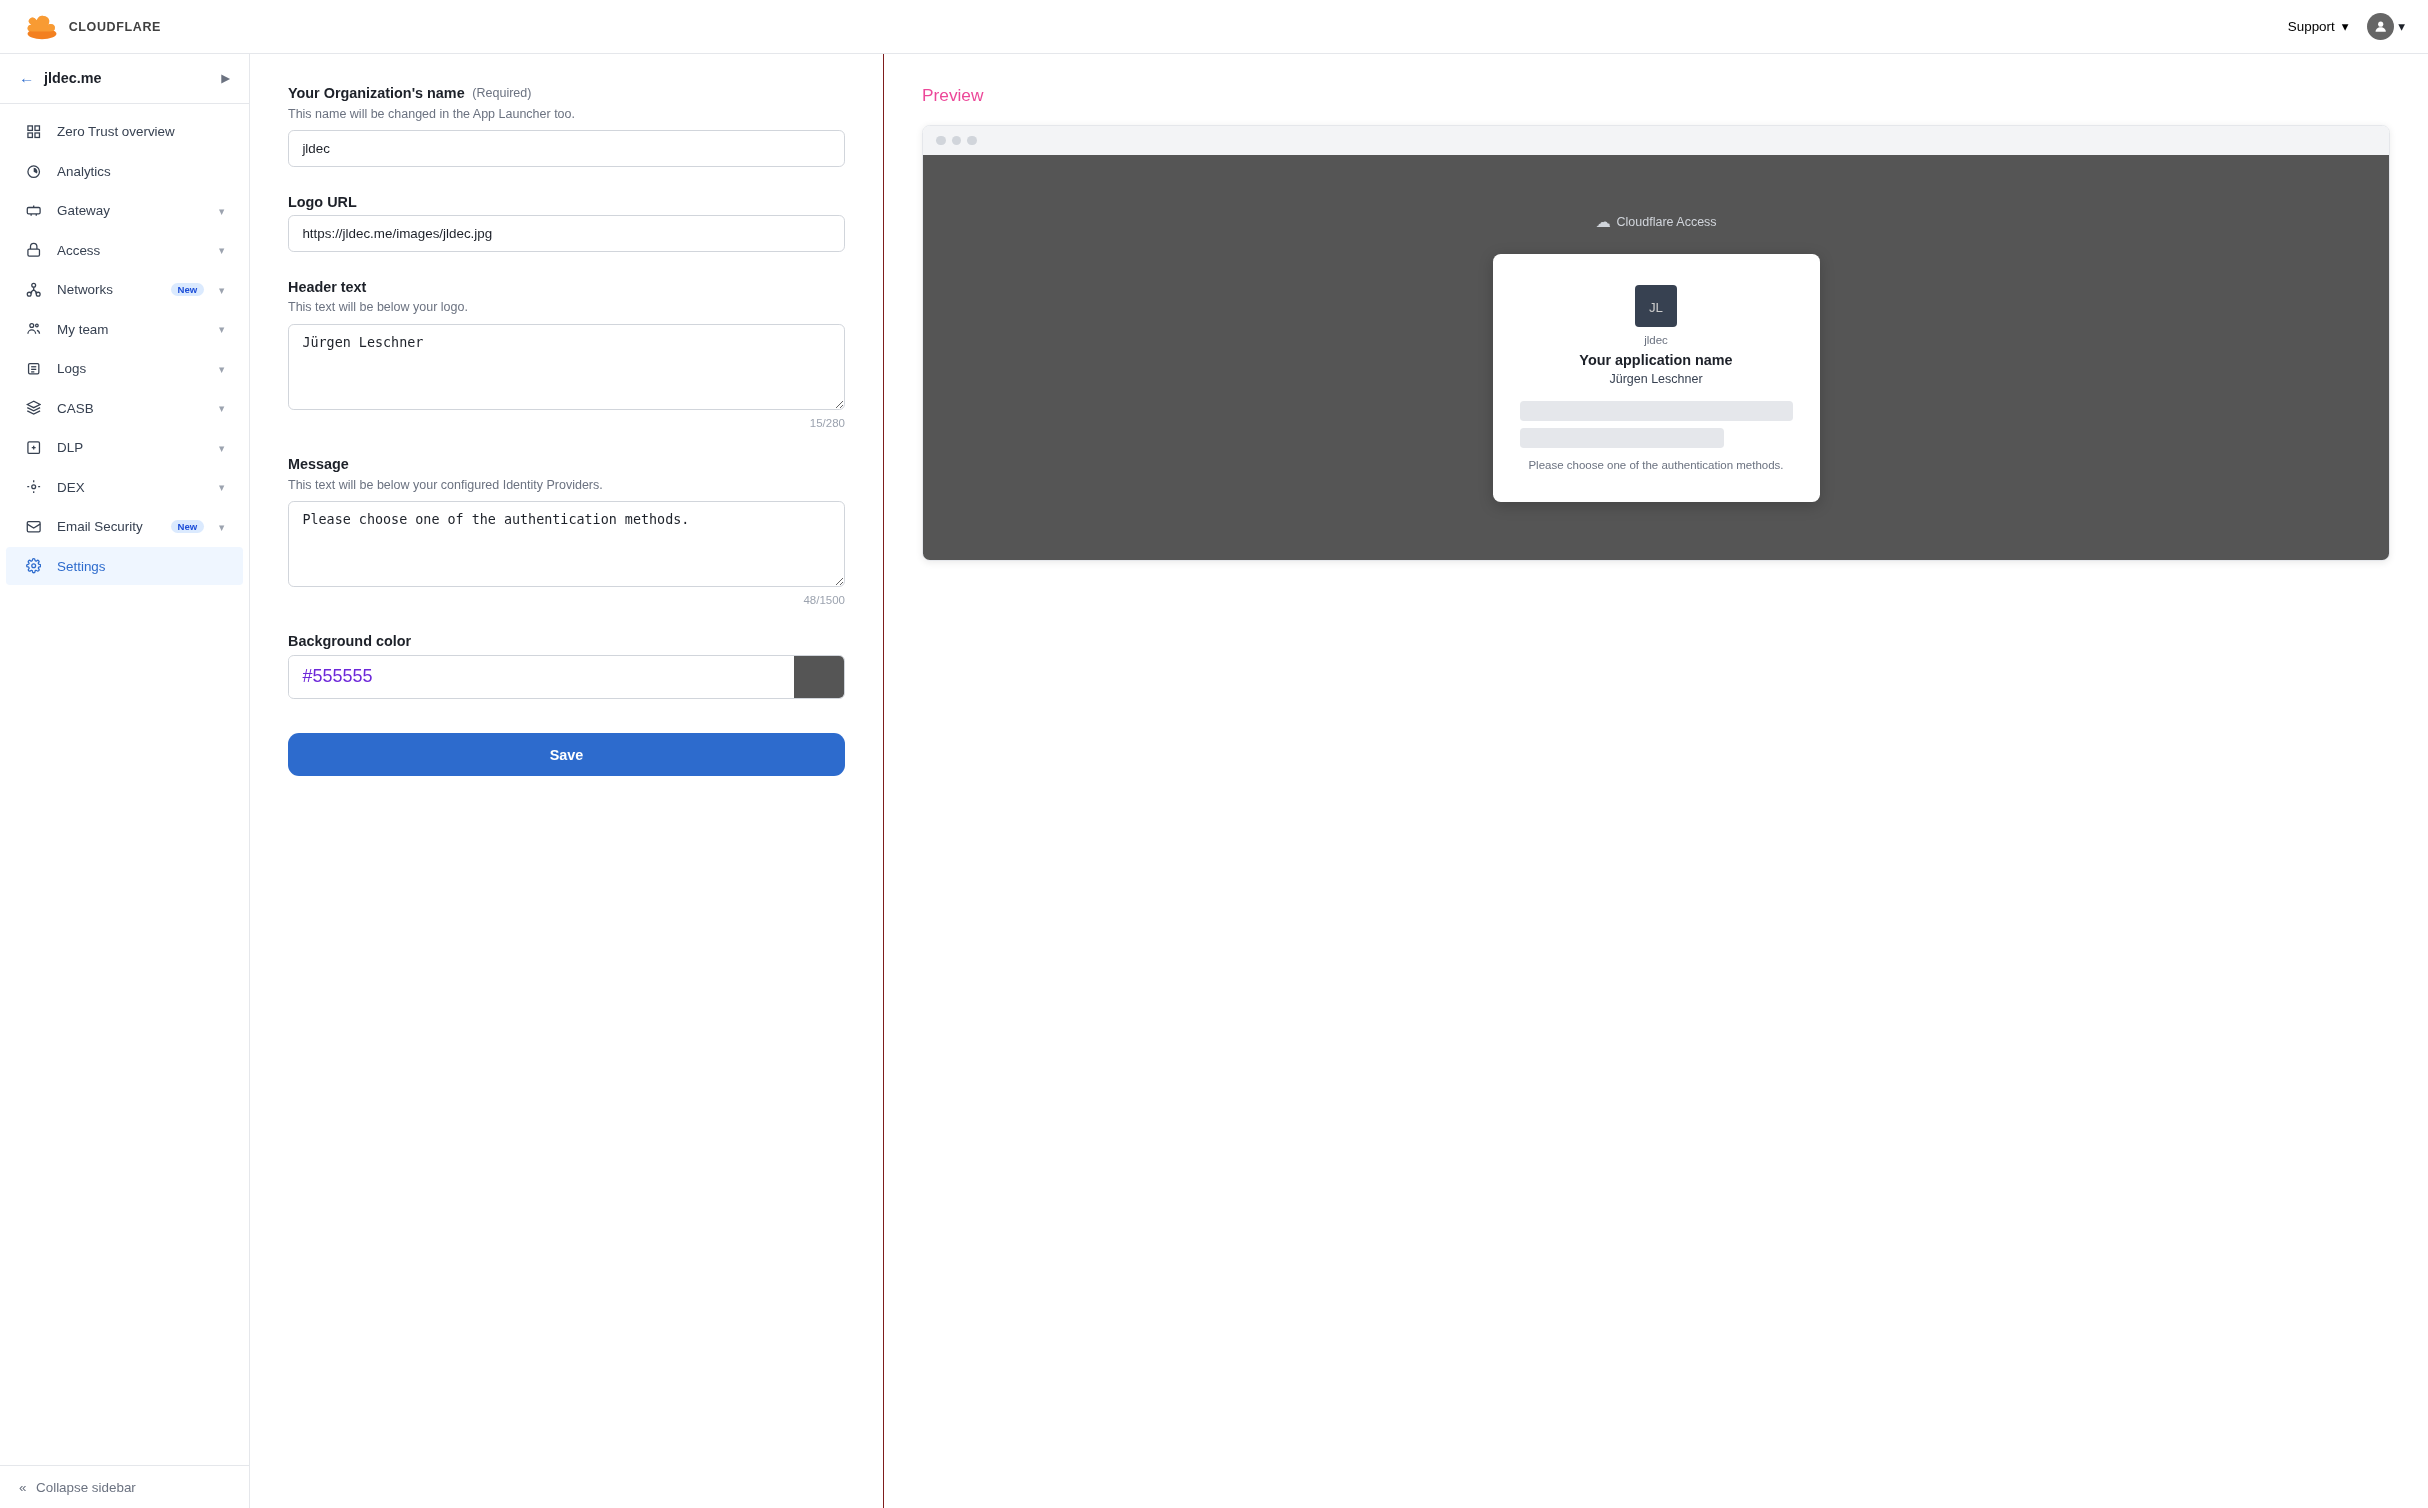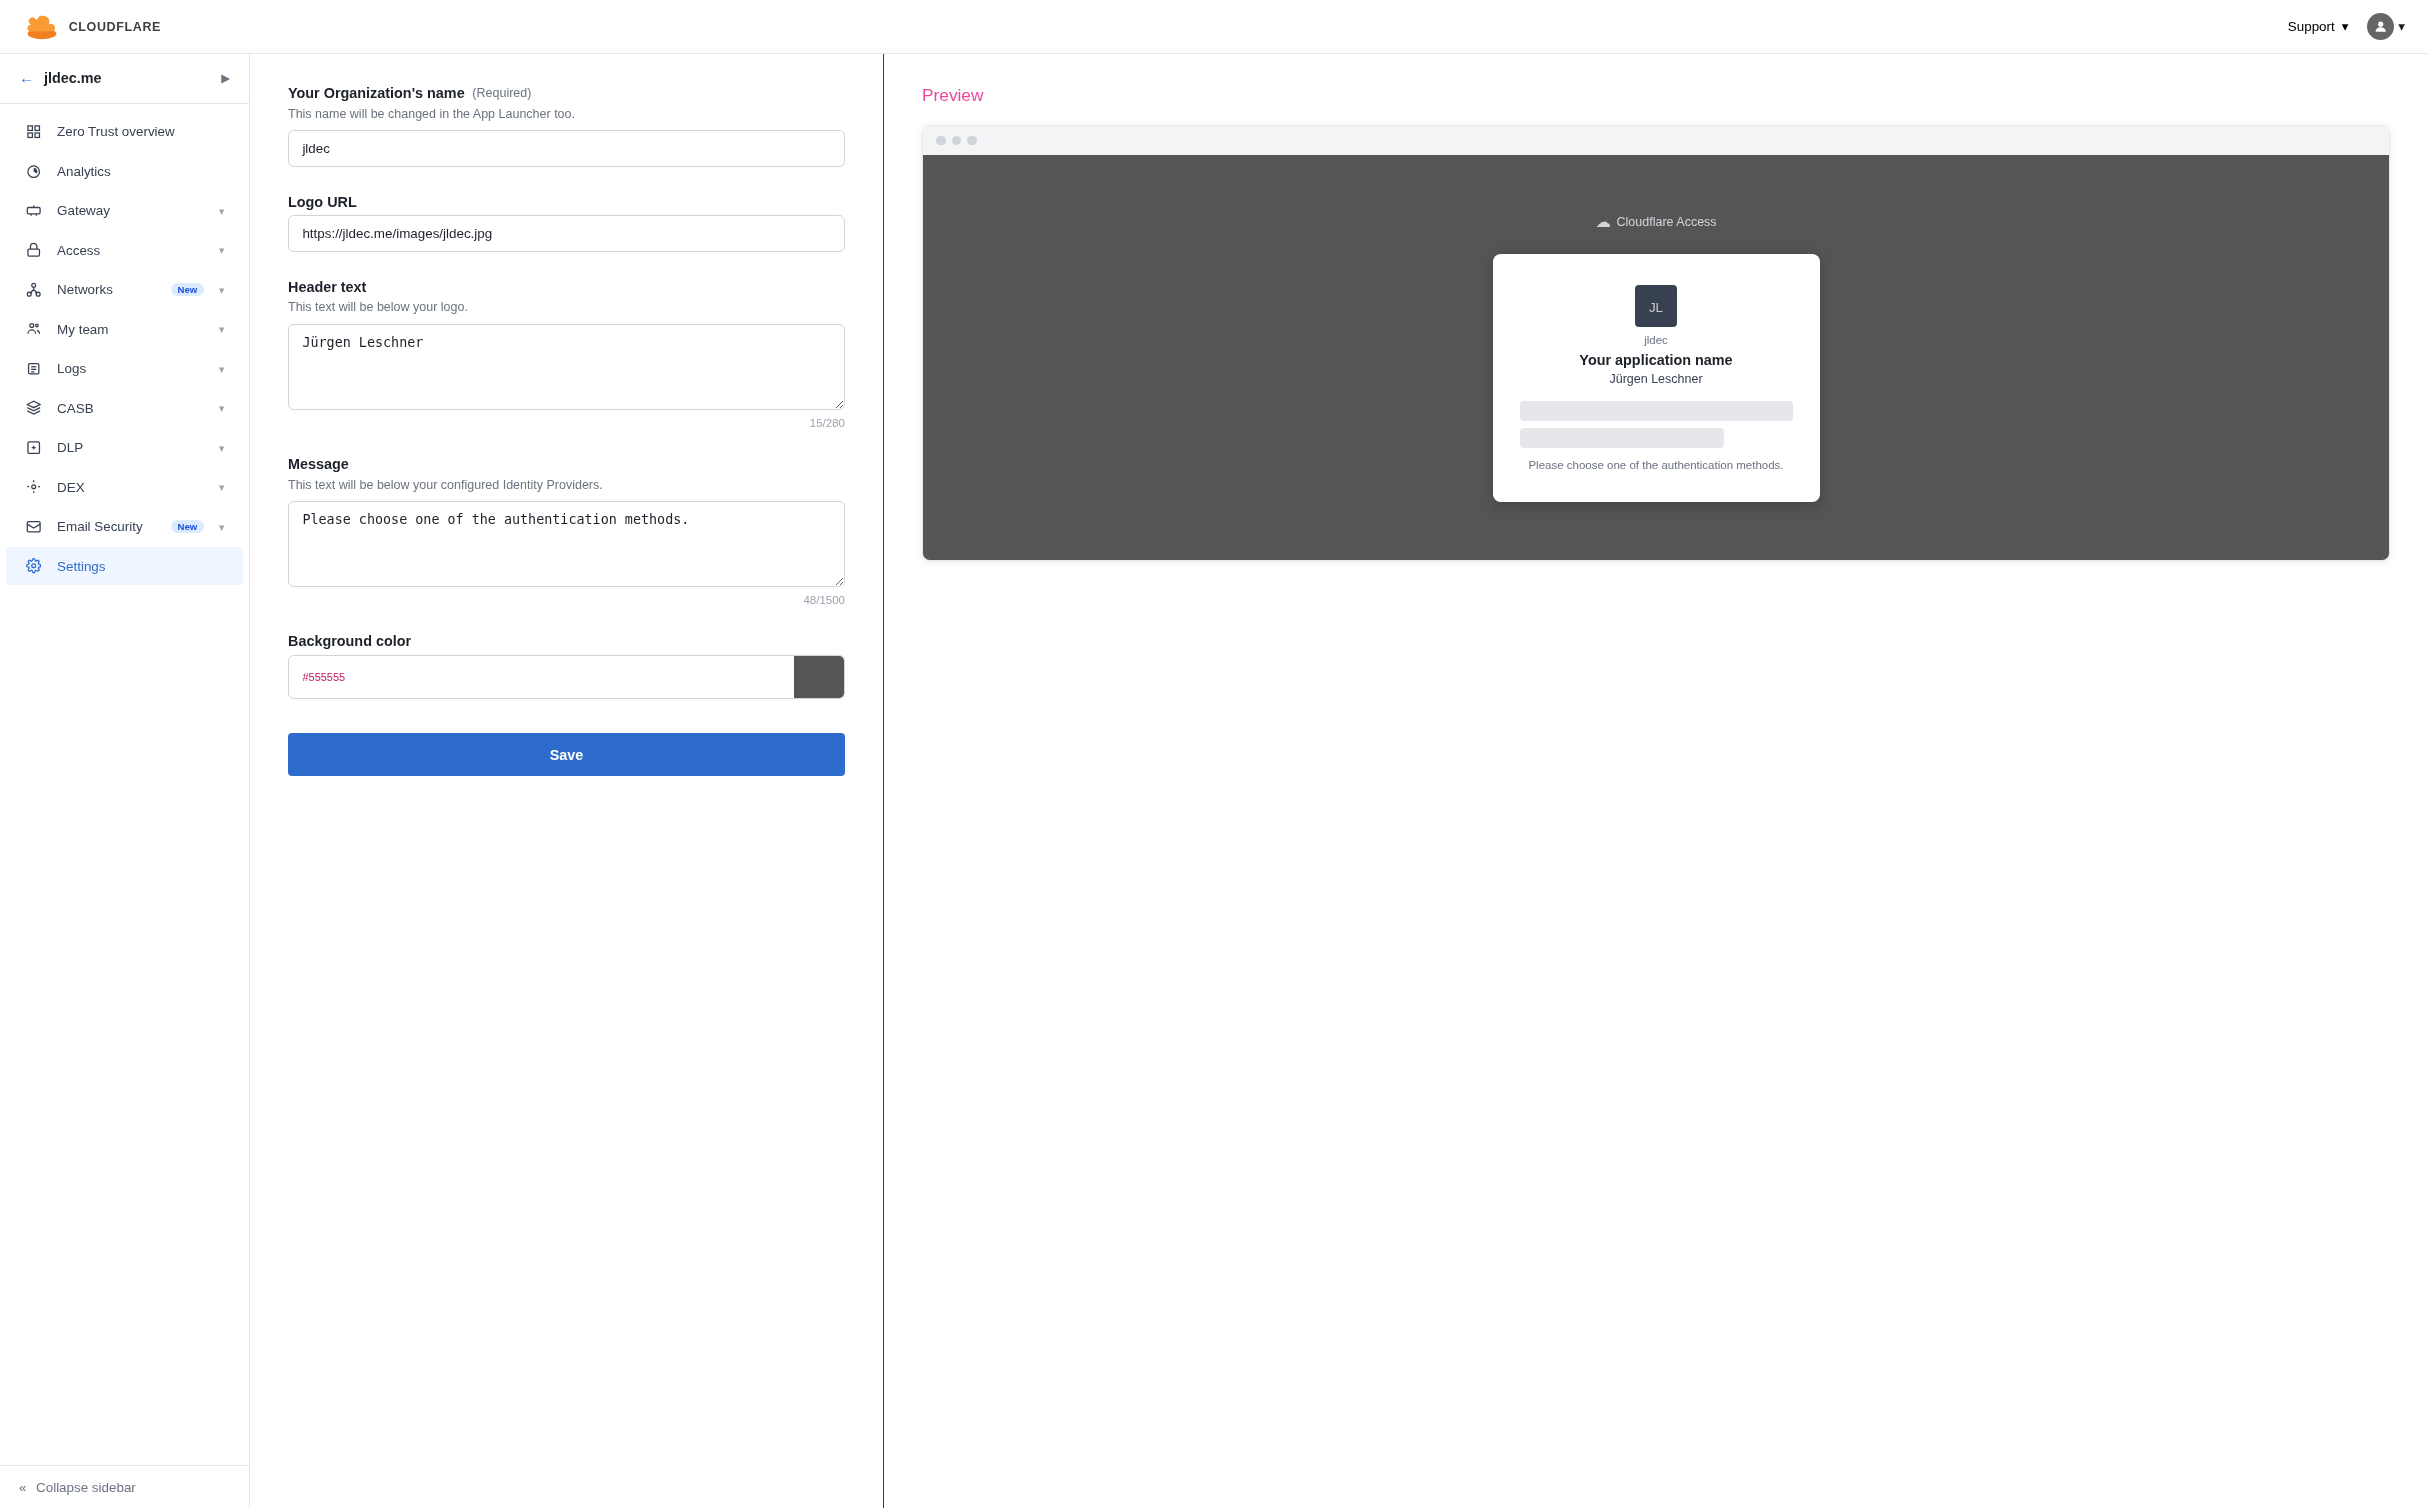--- a/index.html
+++ b/index.html
@@ -45,23 +45,23 @@
     
     .form-section { margin-bottom: 27px; }
     .form-label-row { display: flex; align-items: center; gap: 7.7px; margin-bottom: 5.8px; }
     .form-label { font-size: 14.4px; font-weight: 600; color: #1d2129; }
     .form-required { font-size: 12.5px; color: #6b7280; text-align: center; }
     .form-hint { font-size: 12.5px; color: #6b7280; margin-bottom: 9.6px; }
     .form-input { width: 100%; border: 1px solid #d1d5db; border-radius: 5.8px; padding: 9.6px 13.4px; font-size: 13.4px; color: #1d2129; outline: none; }
     .form-textarea { width: 100%; border: 1px solid #d1d5db; border-radius: 5.8px; padding: 9.6px 13.4px; font-size: 13.4px; color: #1d2129; resize: vertical; outline: none; min-height: 86px; }
     .form-counter { text-align: right; font-size: 11.5px; color: #9ca3af; margin-top: 3.8px; }
     .color-input-row { display: flex; align-items: center; border: 1px solid #d1d5db; border-radius: 5.8px; overflow: hidden; }
-    .color-text-input { flex: 1; border: none; padding: 9.6px 13.4px; font-size: 11px; color: #be185d; outline: none; }
+    .color-text-input { flex: 1; border: none; padding: 9.6px 13.4px; font-size: 18px; color: #6d28d9; outline: none; }
     .color-swatch { width: 50px; height: 42px; background: #555555; cursor: pointer; flex-shrink: 0; }
-    .save-btn { width: 100%; background: #2d6bcd; color: #fff; border: none; border-radius: 4px; padding: 13.4px; font-size: 14.4px; font-weight: 600; cursor: pointer; margin-top: 7.7px; }
+    .save-btn { width: 100%; background: #2d6bcd; color: #fff; border: none; border-radius: 11px; padding: 13.4px; font-size: 14.4px; font-weight: 600; cursor: pointer; margin-top: 7.7px; }
 
     
     .preview-title { font-size: 17.3px; font-weight: 400; color: #ec4899; margin-bottom: 19px; }
     .browser-mockup { border: 1px solid #e5e7eb; border-radius: 7.7px; overflow: hidden; box-shadow: 0 1.9px 7.7px rgba(0,0,0,0.08); }
     .browser-bar { background: #f3f4f6; padding: 9.6px 13.4px; display: flex; align-items: center; gap: 5.8px; }
     .browser-dot { width: 9.6px; height: 9.6px; border-radius: 50%; background: #d1d5db; }
     .browser-content { background: #555555; padding: 58px 19px; display: flex; justify-content: center; min-height: 403px; }
     .cf-access-label { display: flex; align-items: center; justify-content: center; gap: 5.8px; color: #d1d5db; font-size: 12.5px; margin-bottom: 23px; }
     .login-card { background: #fff; border-radius: 7.7px; padding: 31px 27px; width: 327px; margin: 0 auto; box-shadow: 0 3.8px 15.4px rgba(0,0,0,0.2); }
     .login-card-avatar { width: 42px; height: 42px; background: #374151; border-radius: 4px; margin: 0 auto 7.7px; display: flex; align-items: center; justify-content: center; overflow: hidden; }

